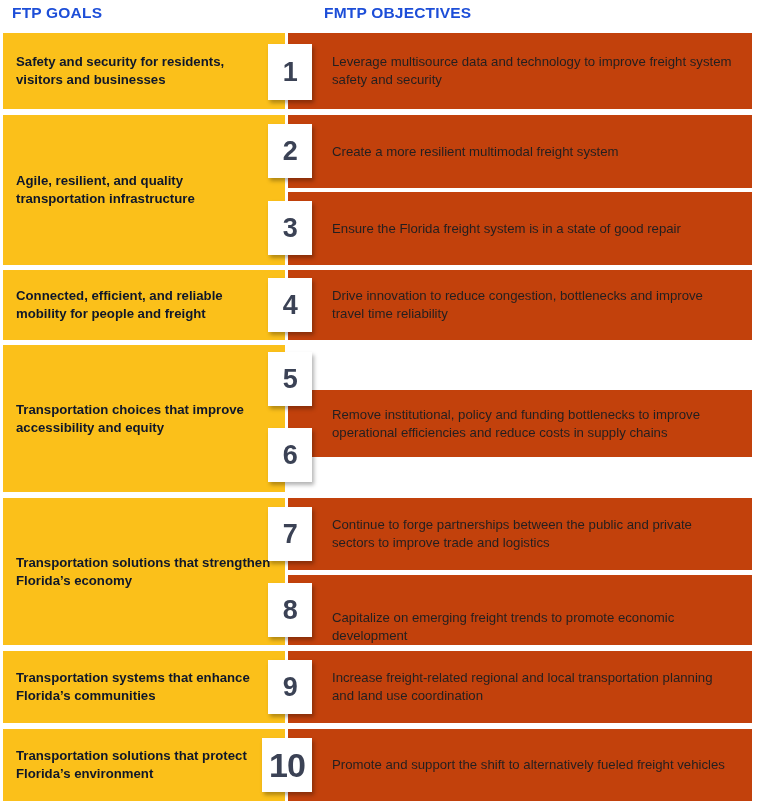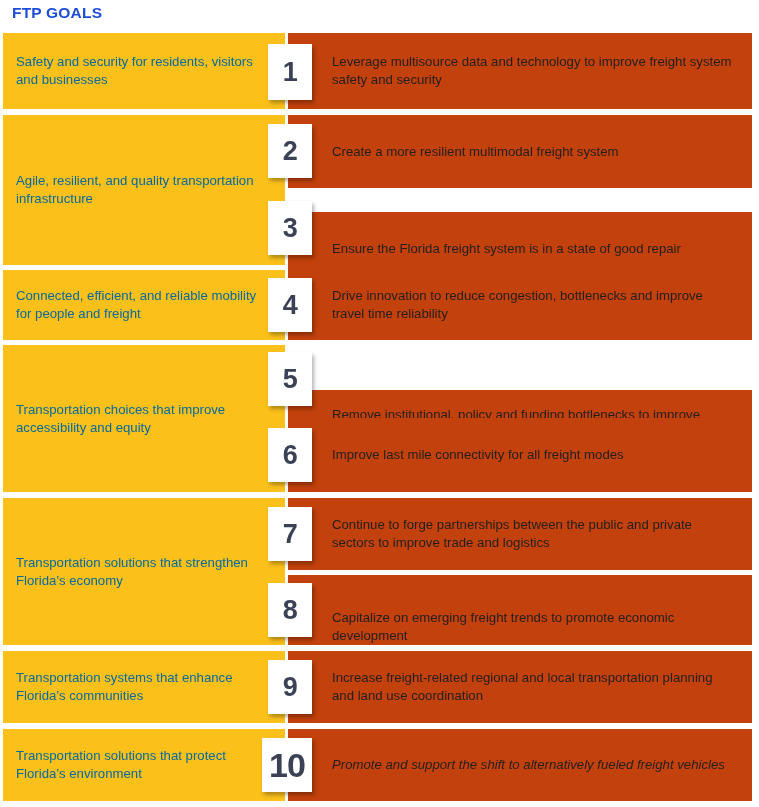--- a/index.html
+++ b/index.html
@@ -40,22 +40,22 @@
     width: 282px;
     background: #fbc01a;
     box-sizing: border-box;
     display: flex;
     align-items: center;
   }
   .goal-text {
     padding: 0 14px 0 13px;
     font-size: 13.2px;
     line-height: 1.33;
-    color: #0369a1;
-    font-weight: normal;
+    color: #0f172a;
+    font-weight: bold;
   }
 
   
   .obj-block {
     position: absolute;
     left: 288px;
     width: 464px;
     background: #c2410c;
     box-sizing: border-box;
     display: flex;
@@ -89,20 +89,21 @@
   }
   .num-chip.wide { left: 262px; width: 50px; }
   .num-chip.wide span { font-size: 34px; letter-spacing: -1px; }
 </style>
 </head>
 <body>
 
 <div id="figure">
 
   <div class="col-header" id="hdr-goals">FTP GOALS</div>
+  <div class="col-header" id="hdr-objs">FMTP OBJECTIVES</div>
 
   <div class="goal-block" style="top:33px;height:76px;">
     <div class="goal-text">Safety and security for residents, visitors and businesses</div>
   </div>
 
   <div class="goal-block" style="top:115px;height:150px;">
     <div class="goal-text">Agile, resilient, and quality transportation infrastructure</div>
   </div>
 
   <div class="goal-block" style="top:270px;height:70px;">
@@ -126,49 +127,46 @@
   </div>
 
   <div class="obj-block" style="top:33px;height:76px;">
     <div class="obj-text">Leverage multisource data and technology to improve freight system safety and security</div>
   </div>
 
   <div class="obj-block" style="top:115px;height:73px;">
     <div class="obj-text">Create a more resilient multimodal freight system</div>
   </div>
 
-  <div class="obj-block" style="top:192px;height:73px;margin-top:20px;">
+  <div class="obj-block" style="top:192px;height:73px;">
     <div class="obj-text">Ensure the Florida freight system is in a state of good repair</div>
   </div>
 
   <div class="obj-block" style="top:270px;height:70px;">
     <div class="obj-text">Drive innovation to reduce congestion, bottlenecks and improve travel time reliability</div>
   </div>
 
   <div class="obj-block" style="top:345px;height:67px;margin-top:45px;">
     <div class="obj-text">Remove institutional, policy and funding bottlenecks to improve operational efficiencies and reduce costs in supply chains</div>
   </div>
 
-  <div class="obj-block" style="top:418px;height:74px;">
-    <div class="obj-text">Improve last mile connectivity for all freight modes</div>
-  </div>
 
   <div class="obj-block" style="top:498px;height:72px;">
     <div class="obj-text">Continue to forge partnerships between the public and private sectors to improve trade and logistics</div>
   </div>
 
   <div class="obj-block" style="top:575px;height:70px;align-items:flex-end;">
     <div class="obj-text">Capitalize on emerging freight trends to promote economic development</div>
   </div>
 
   <div class="obj-block" style="top:651px;height:72px;">
     <div class="obj-text">Increase freight-related regional and local transportation planning and land use coordination</div>
   </div>
 
-  <div class="obj-block" style="top:729px;height:72px;font-style:italic;">
+  <div class="obj-block" style="top:729px;height:72px;">
     <div class="obj-text">Promote and support the shift to alternatively fueled freight vehicles</div>
   </div>
 
   <div class="num-chip" style="top:44px;height:56px;">
     <span>1</span>
   </div>
 
   <div class="num-chip" style="top:124px;height:54px;">
     <span>2</span>
   </div>

